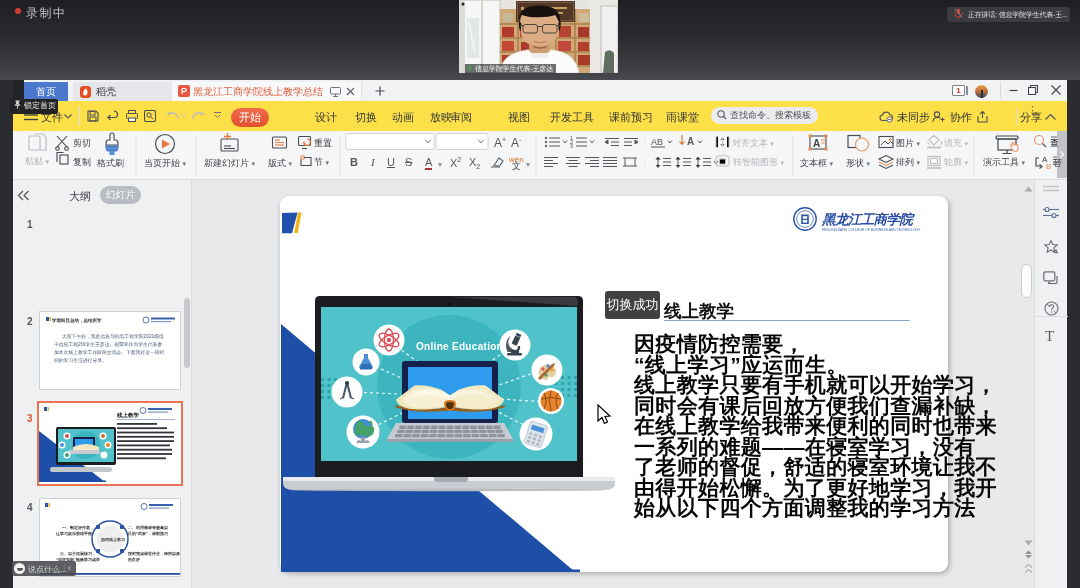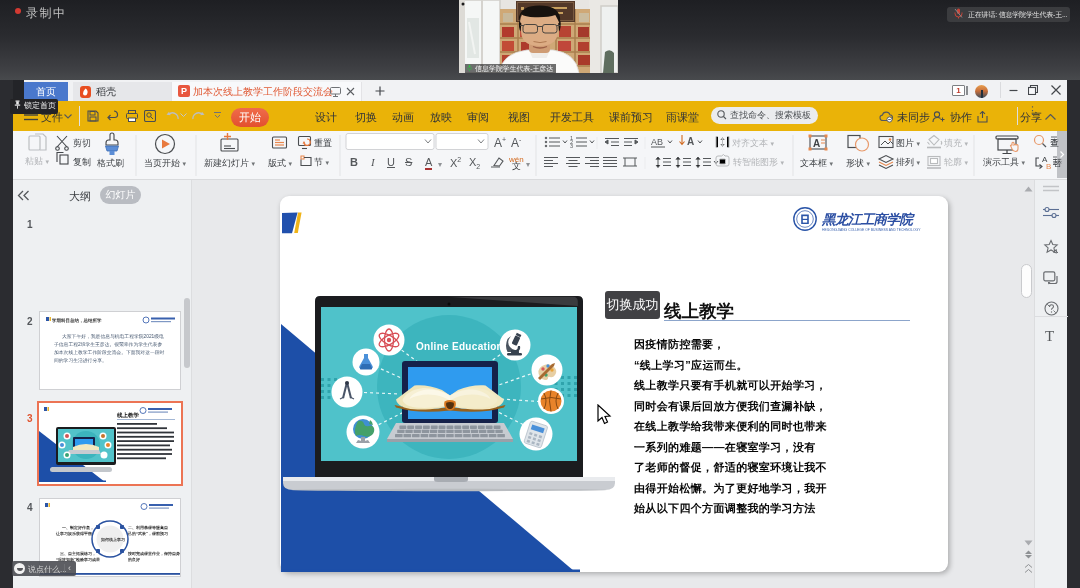--- a/index.html
+++ b/index.html
@@ -16,38 +16,38 @@
   #miclab { left:8px; bottom:1px; width:5px; height:8px; }
   
   #win { left:13px; top:80px; width:1054px; height:508px; background:#f4f5f7; }
   #tabbar { left:0; top:0; width:1054px; height:21px; background:#f1f2f4; }
   #tabdark { left:0; top:0; width:11px; height:21px; background:#232428; }
   .tab { position:absolute; top:2px; height:19px; font-size:10px; white-space:nowrap; }
   #tab1 { left:11px; width:44px; background:#4a78cc; color:#fff; text-align:center; line-height:19px; }
   #tab2 { left:60px; width:98px; background:#e6e7ea; color:#2f3236; line-height:19px; padding-left:7px; }
   #tab3 { left:158px; width:191px; background:#f8f9fb; border-left:1px solid #e3e3e6; border-right:1px solid #e3e3e6; line-height:19px; }
   #picon { display:inline-block; background:#e8573f; color:#fff; font-weight:bold; border-radius:2px; margin:0 3px 0 6px; font-size:9px; width:12px; height:12px; line-height:12px; text-align:center; vertical-align:1px; }
-  #menurow { left:0; top:21px; width:1054px; height:30px; background:#eab308; }
+  #menurow { left:0; top:21px; width:1054px; height:30px; background:#fde047; }
   .mi { position:absolute; top:9px; font-size:11px; color:#313438; }
   #startpill { left:218px; top:7px; width:38px; height:19px; border-radius:10px; background:linear-gradient(180deg,#ef6c4b,#e3502e); color:#fff; font-size:11px; text-align:center; line-height:19px; }
   #searchbox { left:698px; top:6px; width:107px; height:17px; border-radius:9px; background:#ebecee; color:#4f5256; font-size:9px; line-height:17px; white-space:nowrap; }
   #ribbon { left:0; top:51px; width:1054px; height:49px; background:#f5f6f8; border-bottom:1px solid #d9dadc; }
   .rlbl { position:absolute; font-size:9px; color:#3f4246; white-space:nowrap; }
   .rlbl.gray { color:#b3b5b8; }
   
   #content { left:0; top:100px; width:1054px; height:408px; background:#e8e9eb; }
   #panel { left:0; top:0; width:179px; height:408px; background:#eef0f2; border-right:1px solid #dcdddf; }
   .thumb { position:absolute; left:26px; width:142px; background:#fff; border:1px solid #cfd0d3; overflow:hidden; }
   .tnum { position:absolute; left:14px; font-size:10px; font-weight:bold; color:#55585c; }
   #canvas { left:180px; top:0; width:841px; height:408px; background:#e8e9eb; }
   #slide { position:absolute; left:87px; top:16px; width:668px; height:376px; background:#fff; box-shadow:1.5px 2px 5px rgba(0,0,0,.25);border-radius:9px; }
   #rightbar { left:1021px; top:0; width:33px; height:408px; background:#eef0f2; border-left:1px solid #dcdddf; }
   #stitle { position:absolute; left:471px; top:122px; font-size:17.5px; line-height:18px; font-weight:bold; color:#111; letter-spacing:0; }
   #sline { position:absolute; left:471px; top:140px; width:246px; height:1px; background:#8ca5cb; }
-  #stext { position:absolute; left:441px; top:154px; width:302px; font-size:11px; font-weight:bold; color:#070707; line-height:20.5px; letter-spacing:0.35px; white-space:nowrap; }
+  #stext { position:absolute; left:441px; top:154px; width:302px; font-size:21px; font-weight:bold; color:#070707; line-height:20.5px; letter-spacing:0.35px; white-space:nowrap; }
   #tip { position:absolute; left:412px; top:111px; width:55px; height:28px; background:#414144; border-radius:3px; color:#fff; font-size:13px; text-align:center; line-height:28px; }
 </style>
 </head>
 <body>
   <div class="abs" id="topbar"></div>
   <div class="abs" id="recdot"></div>
   <div class="abs" id="rectxt">录制中</div>
   <div class="abs" id="speak"><svg style="vertical-align:-2px;margin:0 5px 0 7px;" width="9" height="11" viewBox="0 0 9 11">
       <rect x="3" y="0.5" width="3" height="5.5" rx="1.5" fill="#c94438"></rect>
       <path d="M1 4.5 v1 a3.5 3.5 0 0 0 7 0 v-1" stroke="#c94438" fill="none" stroke-width="1"></path>
@@ -129,21 +129,21 @@
   </div>
 
   <div class="abs" id="win">
     <div class="abs" id="tabbar">
       <div class="abs" id="tabdark"></div>
       <div class="tab" id="tab1">首页</div>
       <div class="tab" id="tab2"><svg style="vertical-align:-3px;margin-right:5px;" width="11" height="12" viewBox="0 0 11 12">
           <rect x="0" y="0" width="11" height="12" rx="3" fill="#e84e21"></rect>
           <path d="M5.5 2.5 q2.5 1.5 2 4.5 q-0.5 2.5 -2.5 2.5 q-2 0 -2 -2 q0 -2.5 2.5 -5" fill="#fff"></path>
         </svg>稻壳</div>
-      <div class="tab" id="tab3"><span id="picon">P</span><span style="color:#e05a35;">加本次线上教学工作阶段交流会</span>
+      <div class="tab" id="tab3"><span id="picon">P</span><span style="color:#e05a35;">黑龙江工商学院线上教学总结</span>
         <svg class="abs" style="left:158px;top:5px;" width="11" height="10" viewBox="0 0 11 10">
           <rect x="0.5" y="0.5" width="10" height="6.5" rx="1" fill="none" stroke="#6f7276" stroke-width="1"></rect>
           <line x1="5.5" y1="7" x2="5.5" y2="9" stroke="#6f7276"></line>
           <line x1="3" y1="9.5" x2="8" y2="9.5" stroke="#6f7276"></line>
         </svg>
         <svg class="abs" style="left:174px;top:5px;" width="9" height="9" viewBox="0 0 9 9">
           <path d="M1 1 L8 8 M8 1 L1 8" stroke="#5c5f63" stroke-width="1.1"></path>
         </svg>
       </div>
       <svg class="abs" style="left:362px;top:6px;" width="10" height="10" viewBox="0 0 10 10">
@@ -217,21 +217,21 @@
       </svg>
       <svg class="abs" style="left:200px;top:11px;" width="9" height="8" viewBox="0 0 9 8">
         <path d="M1 0.5 h7 M2 3 L4.5 5.5 L7 3" stroke="#6f7276" fill="none" stroke-width="1"></path>
       </svg>
       <div class="abs" id="startpill">开始</div>
       <div class="mi" style="left:280px;margin-top:36px;">插入</div>
       <div class="mi" style="left:302px;">设计</div>
       <div class="mi" style="left:342px;">切换</div>
       <div class="mi" style="left:379px;">动画</div>
       <div class="mi" style="left:417px;">放映</div>
-      <div class="mi" style="left:454px;">审阅</div>
+      <div class="mi" style="left:437px;">审阅</div>
       <div class="mi" style="left:495px;">视图</div>
       <div class="mi" style="left:537px;">开发工具</div>
       <div class="mi" style="left:596px;">课前预习</div>
       <div class="mi" style="left:653px;">雨课堂</div>
       <div class="abs" id="searchbox"><svg style="vertical-align:-2px;margin:0 3px 0 6px;" width="10" height="10" viewBox="0 0 10 10">
           <circle cx="4" cy="4" r="3.2" fill="none" stroke="#56595d" stroke-width="1.1"></circle>
           <line x1="6.5" y1="6.5" x2="9" y2="9" stroke="#56595d" stroke-width="1.1"></line>
         </svg>查找命令、搜索模板</div>
       <svg class="abs" style="left:866px;top:10px;" width="15" height="12" viewBox="0 0 15 12">
         <path d="M4 9.5 q-3 0 -3 -2.8 q0 -2.4 2.4 -2.6 q0.6-3 3.8-3 q3 0 3.6 2.6 q2.7 0.2 2.7 2.9 q0 2.9 -3.2 2.9 z" fill="none" stroke="#55585c" stroke-width="1.1"></path>

